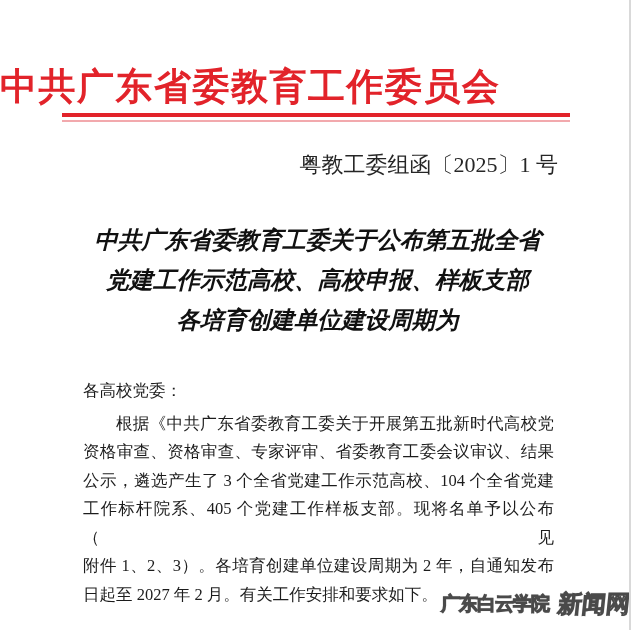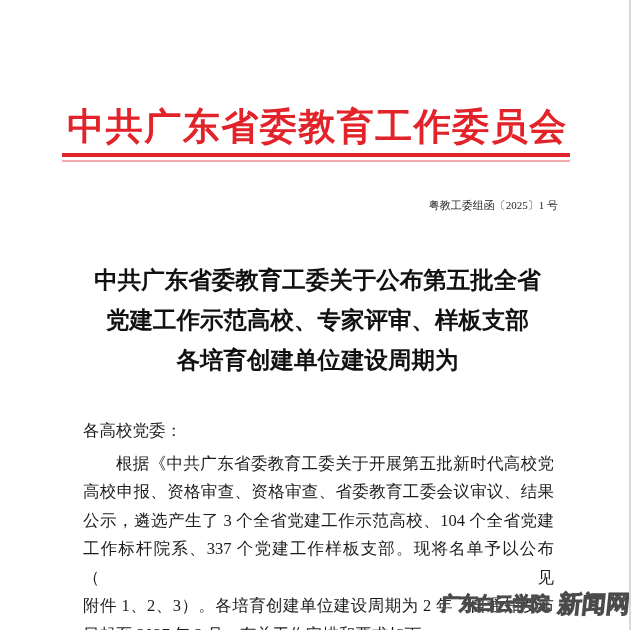--- a/index.html
+++ b/index.html
@@ -15,47 +15,47 @@
     background: #fff;
     overflow: hidden;
   }
   .page-edge {
     position: absolute;
     top: 0; bottom: 0; right: 4px;
     width: 2px;
     background: var(--page-border, #d9d9d9);
   }
   .letterhead {
-    padding-top: 108px;
-    text-align: center;
+    padding-top: 68px;
     font-size: 37px;
     line-height: 38px;
     font-weight: bold;
     letter-spacing: 1.5px;
     color: var(--header-red, #e2232a);
     white-space: nowrap;
   }
   .sep { margin: 7px 0 0 62px; width: 508px; }
   .sep-thick { height: 4px; background: var(--header-red, #e2232a); }
   .sep-thin  { height: 2px; margin-top: 3px; background: var(--line-pink, #f2a9ad); }
   .doc-number {
     margin-top: 32px;
     padding-right: 77px;
     text-align: right;
-    font-size: 11px;
+    font-size: 22px;
     line-height: 22px;
     color: #262626;
   }
   .doc-title {
     margin-top: 44px;
     text-align: center;
     font-size: 23.5px;
     line-height: 40px;
     font-weight: bold;
     color: #111;
+    font-style: italic;
   }
   .body-block {
     margin: 37px 0 0 83px;
     width: 471px;
     font-size: 16.5px;
     line-height: 28.5px;
     color: #1c1c1c;
   }
   .body-block p { margin: 0; }
   .salutation { text-align: left; }
@@ -92,30 +92,30 @@
 
   <div class="sep">
     <div class="sep-thick"></div>
     <div class="sep-thin"></div>
   </div>
 
   <div class="doc-number">粤教工委组函〔2025〕1 号</div>
 
   <div class="doc-title">
     <div>中共广东省委教育工委关于公布第五批全省</div>
-    <div>党建工作示范高校、专家评审、样板支部</div>
+    <div>党建工作示范高校、高校申报、样板支部</div>
     <div>各培育创建单位建设周期为</div>
   </div>
 
   <div class="body-block">
     <p class="salutation">各高校党委：</p>
     <p class="bl indent para-start">根据《中共广东省委教育工委关于开展第五批新时代高校党</p>
-    <p class="bl">高校申报、资格审查、资格审查、省委教育工委会议审议、结果</p>
+    <p class="bl">资格审查、资格审查、专家评审、省委教育工委会议审议、结果</p>
     <p class="bl">公示，遴选产生了 3 个全省党建工作示范高校、104 个全省党建</p>
-    <p class="bl">工作标杆院系、337 个党建工作样板支部。现将名单予以公布（见</p>
+    <p class="bl">工作标杆院系、405 个党建工作样板支部。现将名单予以公布（见</p>
     <p class="bl">附件 1、2、3）。各培育创建单位建设周期为 2 年，自通知发布</p>
     <p class="bl-last">日起至 2027 年 2 月。有关工作安排和要求如下。</p>
   </div>
 
   <div class="watermark">
     <span class="wm wm-org">广东白云学院</span>
     <span class="wm wm-site">新闻网</span>
   </div>
 
   <div class="page-edge"></div>

